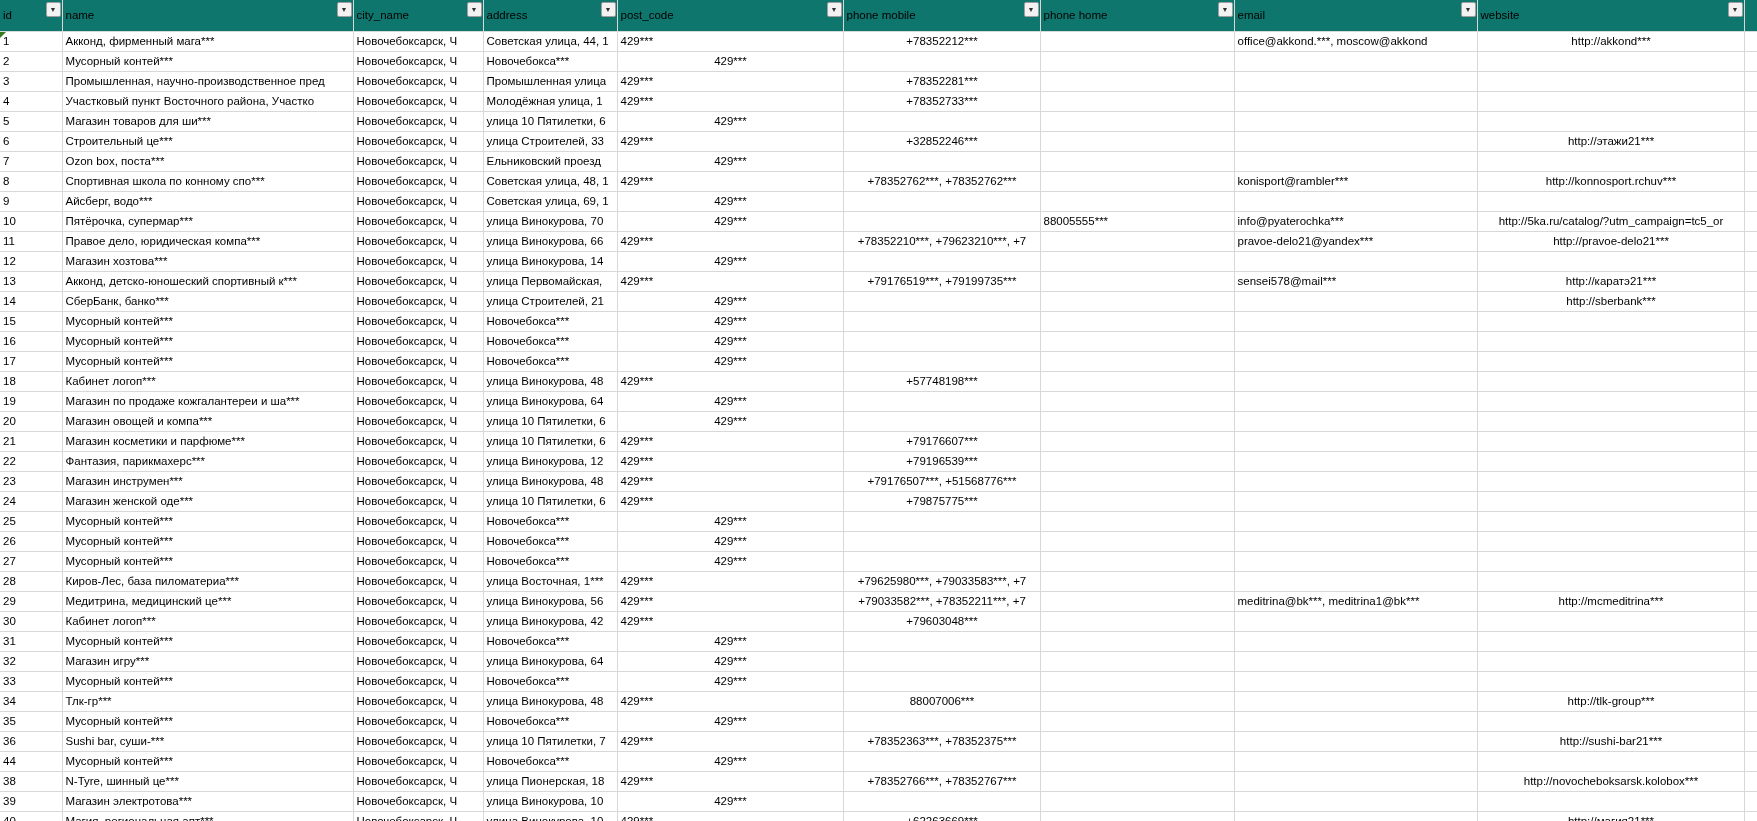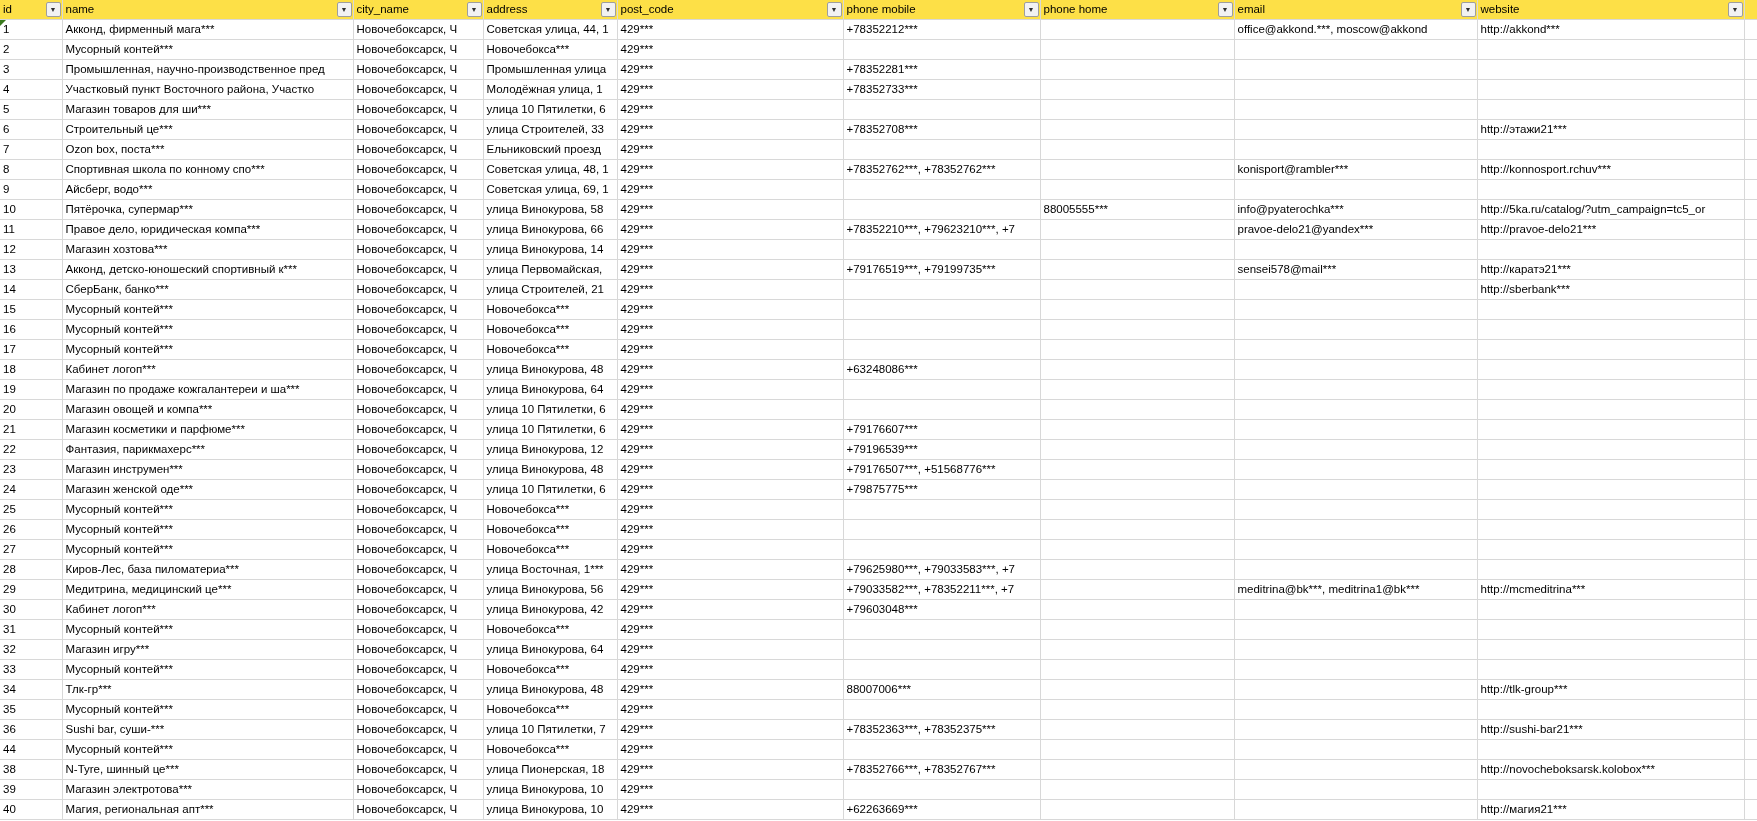--- a/index.html
+++ b/index.html
@@ -13,28 +13,28 @@
     box-sizing:border-box;
     border-right:1px solid #d8d8d8;
     border-bottom:1px solid #d8d8d8;
     font-size:11.5px;color:#000;
     white-space:nowrap;overflow:hidden;
     padding:0 2px 0 3px;
     text-align:left;vertical-align:middle;
     position:relative;
   }
   thead th{
-    background:#fde047;
-    height:19px;line-height:18px;
+    background:#0f766e;
+    height:31px;line-height:18px;
     font-weight:400;
     padding-right:18px;
   }
   thead th.extra{padding:0;}
   tbody td{height:20px;line-height:19px;background:#ffffff;}
-  tbody td.spill{overflow:visible;z-index:1;}
+  tbody td.spill{overflow:visible;z-index:1;text-align:center;}
   tbody td.spill .ct{display:inline-block;white-space:nowrap;position:relative;}
   .filter-btn{
     position:absolute;right:1px;top:2px;
     width:15px;height:15px;
     background:#f2f2f2;
     border:1px solid #9e9e9e;border-radius:2px;
     margin:0;padding:0;
     display:flex;align-items:center;justify-content:center;
     cursor:pointer;
   }
@@ -154,21 +154,21 @@
           <td><span class="ct"></span></td>
           <td><span class="ct"></span></td>
           <td></td>
         </tr>
         <tr>
           <td><span class="ct">6</span></td>
           <td><span class="ct">Строительный це***</span></td>
           <td><span class="ct">Новочебоксарск, Ч</span></td>
           <td><span class="ct">улица Строителей, 33</span></td>
           <td><span class="ct">429***</span></td>
-          <td class="spill"><span class="ct">+78352708***</span></td>
+          <td class="spill"><span class="ct">+32852246***</span></td>
           <td><span class="ct"></span></td>
           <td><span class="ct"></span></td>
           <td class="spill"><span class="ct">http://этажи21***</span></td>
           <td></td>
         </tr>
         <tr>
           <td><span class="ct">7</span></td>
           <td><span class="ct">Ozon box, поста***</span></td>
           <td><span class="ct">Новочебоксарск, Ч</span></td>
           <td><span class="ct">Ельниковский проезд</span></td>
@@ -200,21 +200,21 @@
           <td><span class="ct"></span></td>
           <td><span class="ct"></span></td>
           <td><span class="ct"></span></td>
           <td><span class="ct"></span></td>
           <td></td>
         </tr>
         <tr>
           <td><span class="ct">10</span></td>
           <td><span class="ct">Пятёрочка, супермар***</span></td>
           <td><span class="ct">Новочебоксарск, Ч</span></td>
-          <td><span class="ct">улица Винокурова, 58</span></td>
+          <td><span class="ct">улица Винокурова, 70</span></td>
           <td class="spill"><span class="ct">429***</span></td>
           <td><span class="ct"></span></td>
           <td><span class="ct">88005555***</span></td>
           <td><span class="ct">info@pyaterochka***</span></td>
           <td class="spill"><span class="ct">http://5ka.ru/catalog/?utm_campaign=tc5_or</span></td>
           <td></td>
         </tr>
         <tr>
           <td><span class="ct">11</span></td>
           <td><span class="ct">Правое дело, юридическая компа***</span></td>
@@ -298,21 +298,21 @@
           <td><span class="ct"></span></td>
           <td><span class="ct"></span></td>
           <td></td>
         </tr>
         <tr>
           <td><span class="ct">18</span></td>
           <td><span class="ct">Кабинет логоп***</span></td>
           <td><span class="ct">Новочебоксарск, Ч</span></td>
           <td><span class="ct">улица Винокурова, 48</span></td>
           <td><span class="ct">429***</span></td>
-          <td class="spill"><span class="ct">+63248086***</span></td>
+          <td class="spill"><span class="ct">+57748198***</span></td>
           <td><span class="ct"></span></td>
           <td><span class="ct"></span></td>
           <td><span class="ct"></span></td>
           <td></td>
         </tr>
         <tr>
           <td><span class="ct">19</span></td>
           <td><span class="ct">Магазин по продаже кожгалантереи и ша***</span></td>
           <td><span class="ct">Новочебоксарск, Ч</span></td>
           <td><span class="ct">улица Винокурова, 64</span></td>

